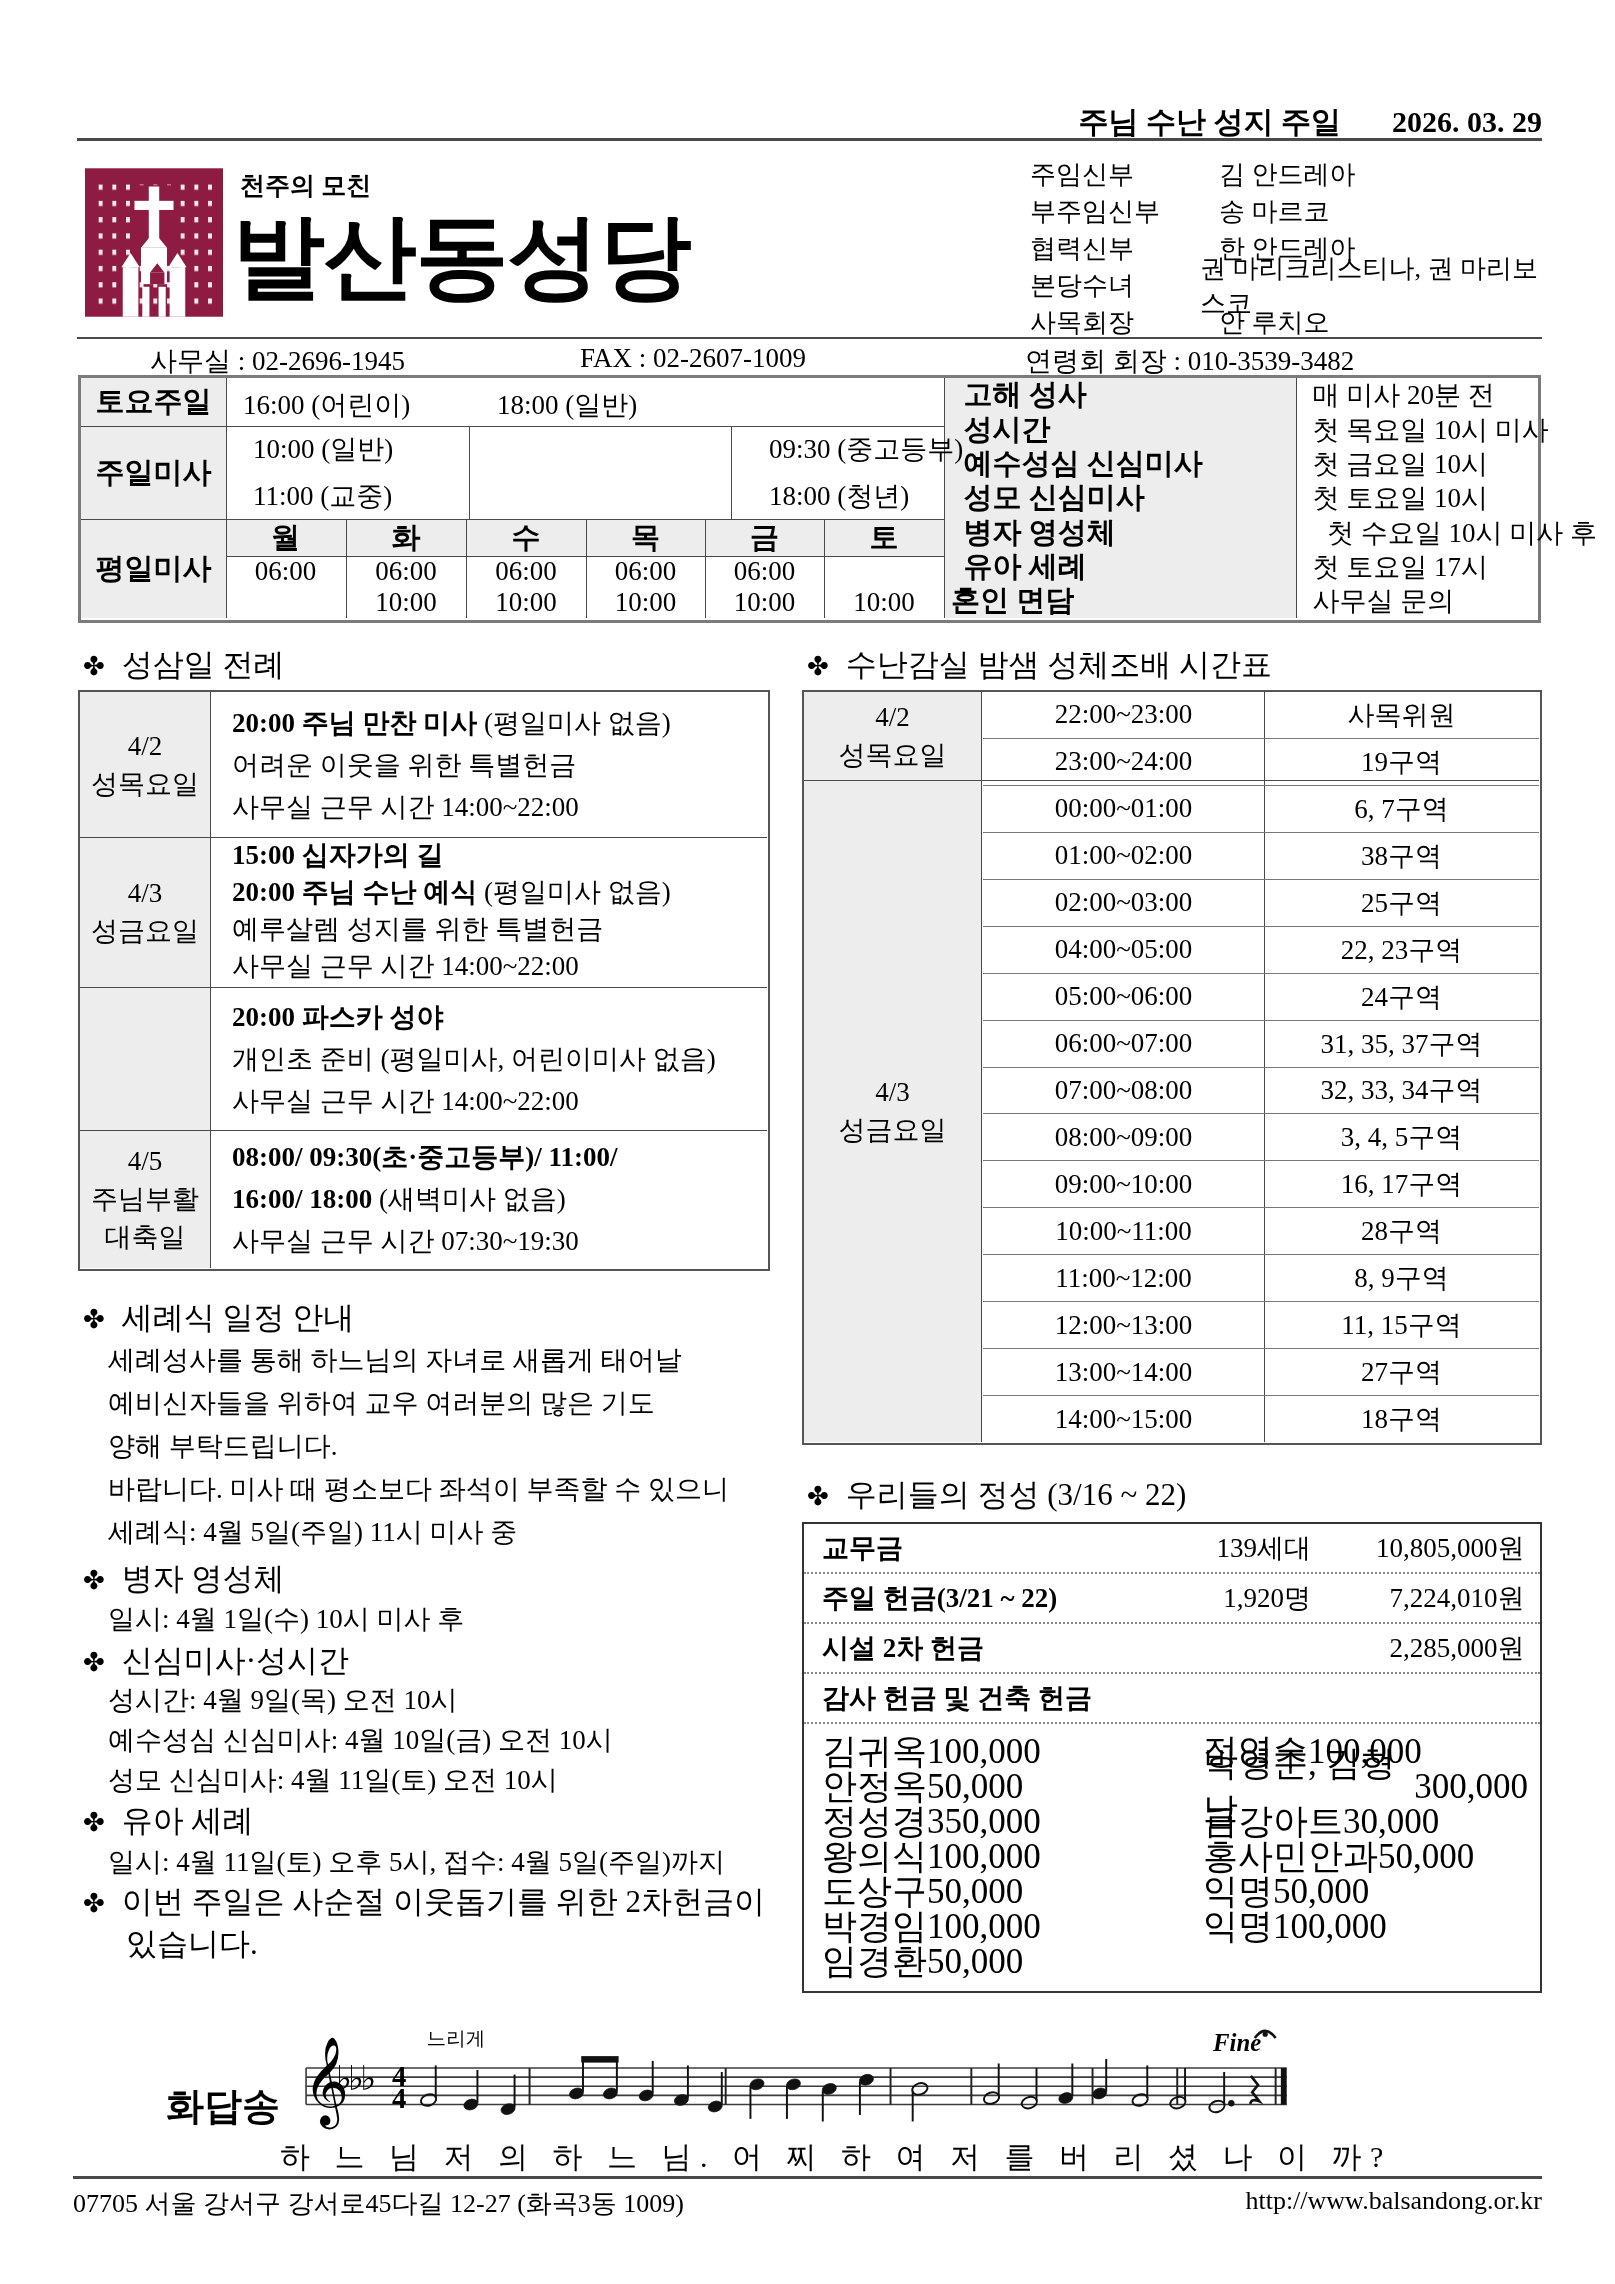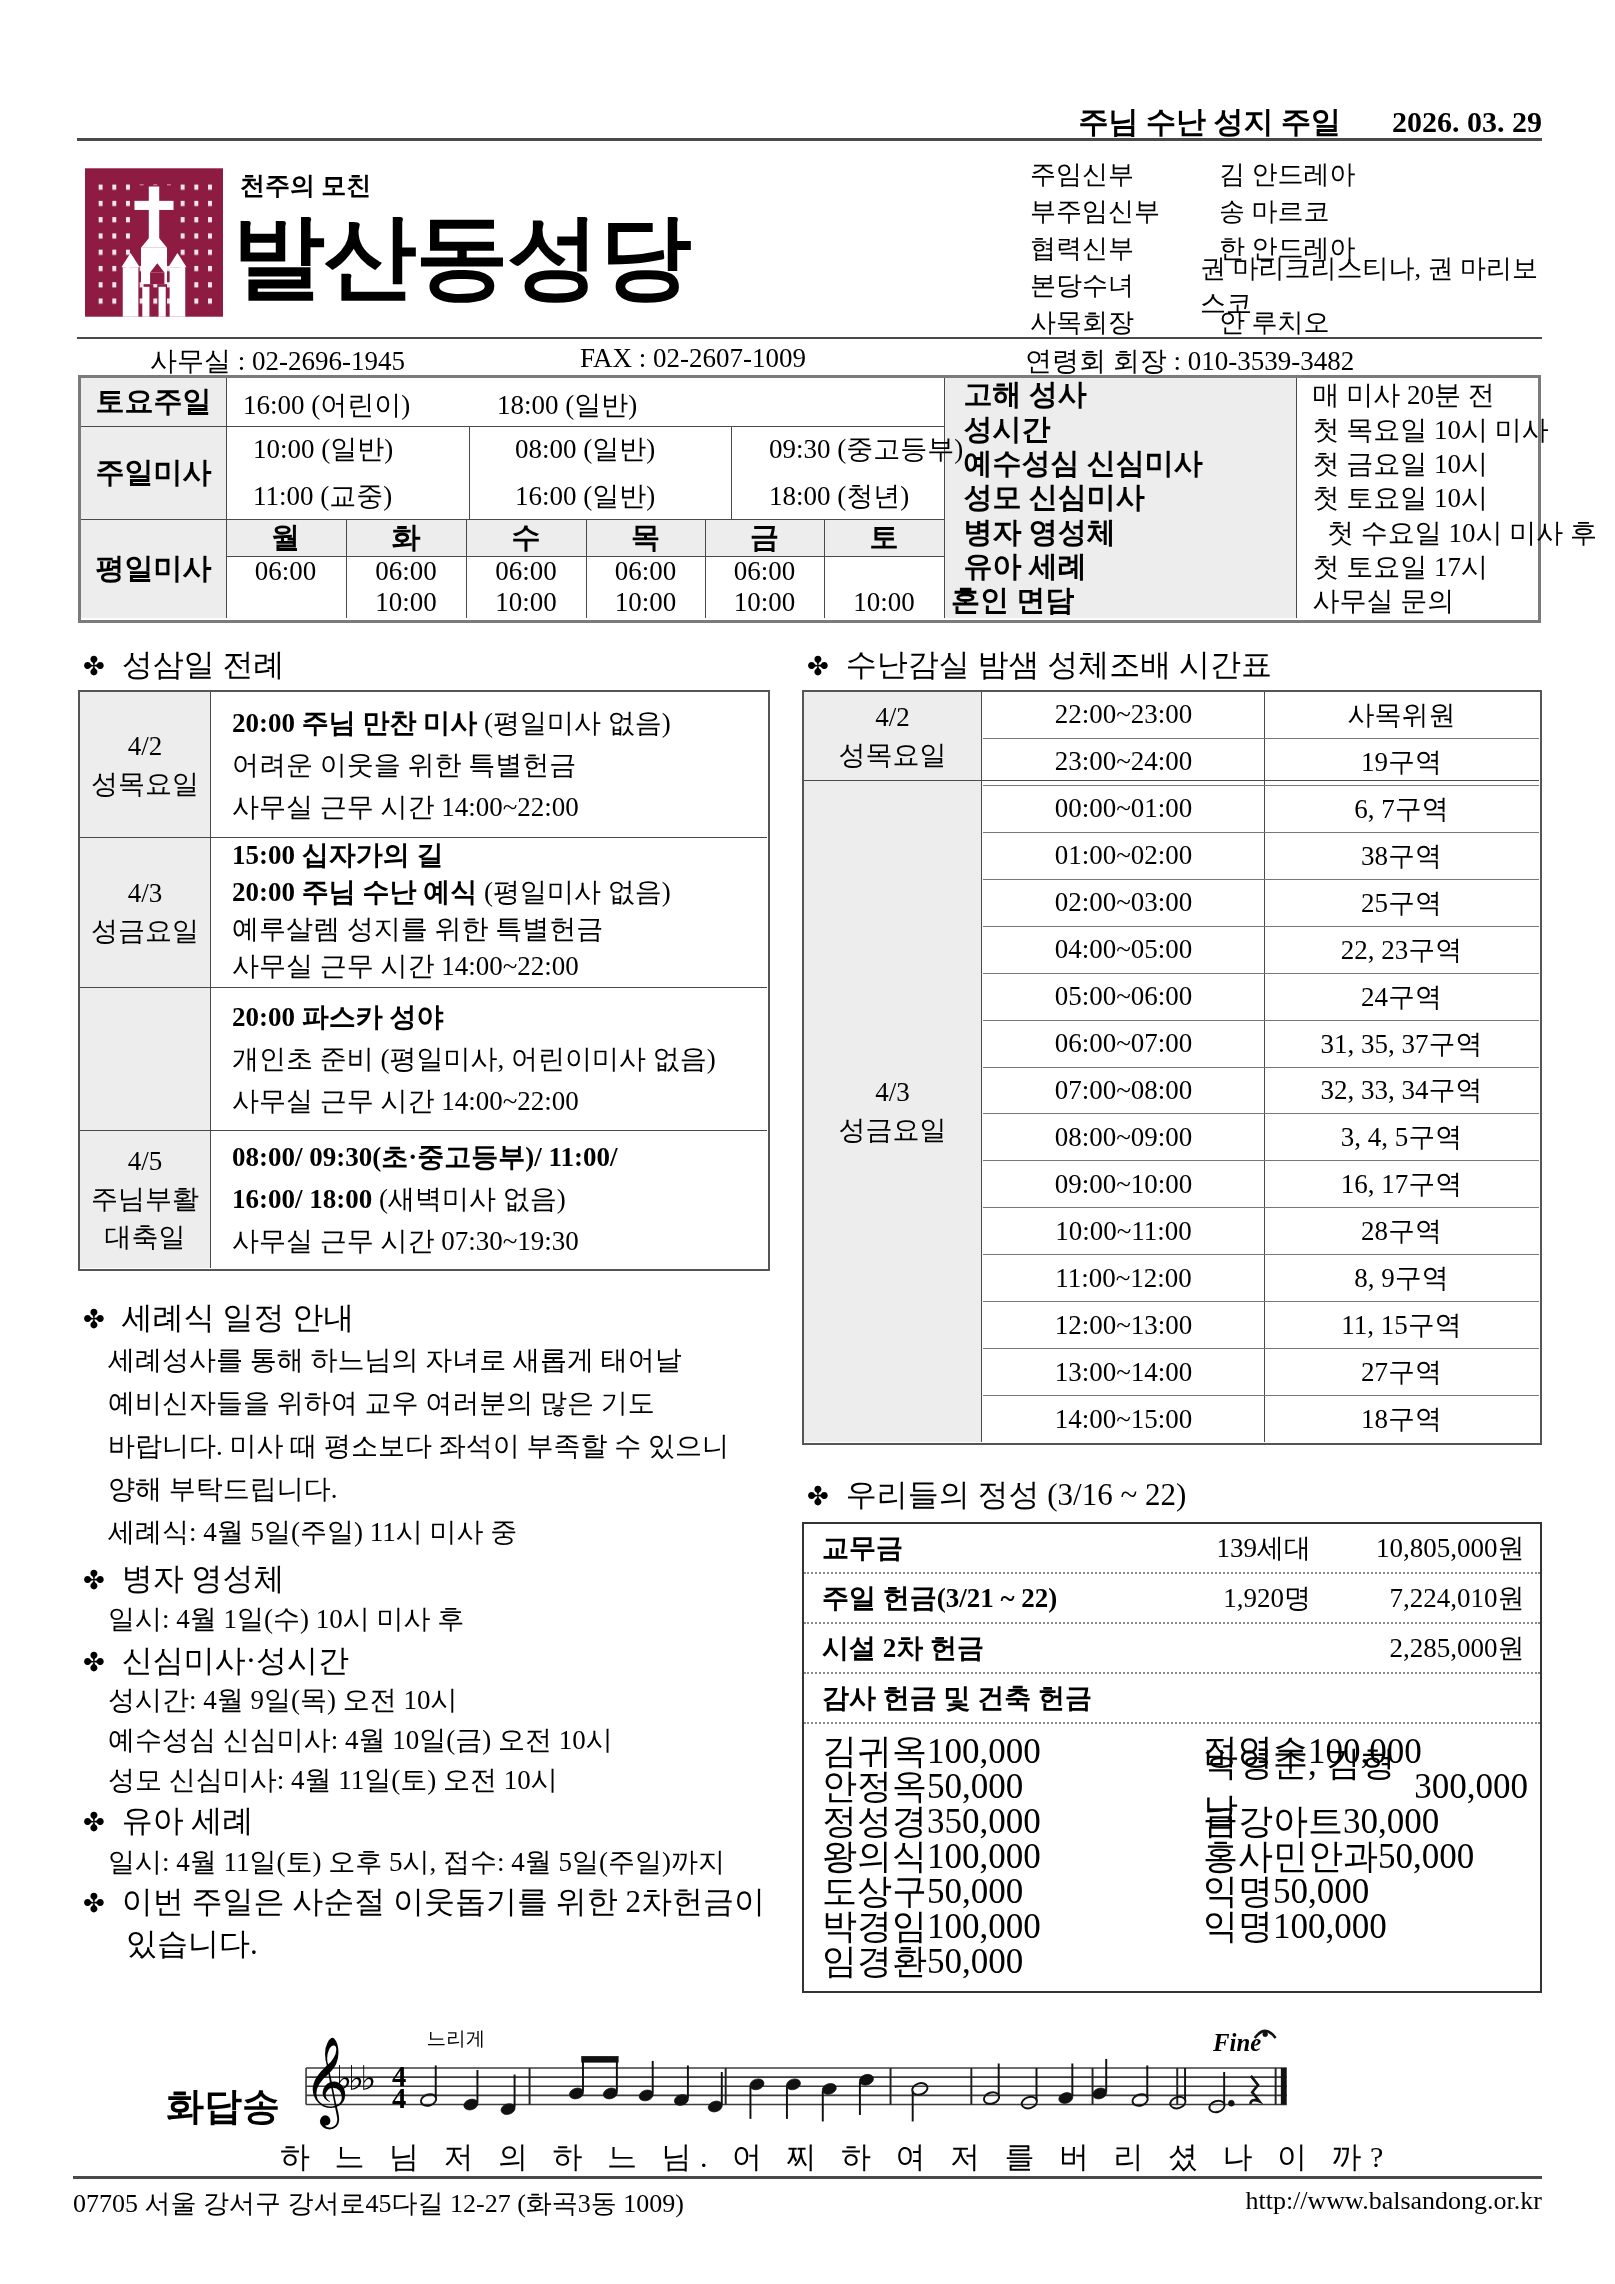--- a/index.html
+++ b/index.html
@@ -133,24 +133,20 @@
     <div class="abs cc lbl" style="left:0;top:48px;width:145px;height:93px">주일미사</div>
     <div class="abs cc lbl" style="left:0;top:141px;width:145px;height:99px">평일미사</div>
 
     <div class="abs tt" style="left:162px;top:9px">16:00 (어린이)</div>
     <div class="abs tt" style="left:416px;top:9px">18:00 (일반)</div>
 
     <div class="abs" style="left:145px;top:48px;width:242px;height:93px;display:flex;flex-direction:column;justify-content:center;gap:10.4px;padding-left:27px;box-sizing:border-box">
       <span class="tt">10:00 (일반)</span>
       <span class="tt">11:00 (교중)</span>
     </div>
-    <div class="abs" style="left:388px;top:48px;width:262px;height:93px;display:flex;flex-direction:column;justify-content:center;gap:10.4px;padding-left:46px;box-sizing:border-box">
-      <span class="tt">08:00 (일반)</span>
-      <span class="tt">16:00 (일반)</span>
-    </div>
     <div class="abs" style="left:650px;top:48px;width:213px;height:93px;display:flex;flex-direction:column;justify-content:center;gap:10.4px;padding-left:38px;box-sizing:border-box">
       <span class="tt">09:30 (중고등부)</span>
       <span class="tt">18:00 (청년)</span>
     </div>
 
     <div class="abs cc lbl" style="left:145px;top:141px;width:119px;height:37px">월</div>
     <div class="abs cc lbl" style="left:265px;top:141px;width:120px;height:37px">화</div>
     <div class="abs cc lbl" style="left:385px;top:141px;width:120px;height:37px">수</div>
     <div class="abs cc lbl" style="left:505px;top:141px;width:119px;height:37px">목</div>
     <div class="abs cc lbl" style="left:624px;top:141px;width:119px;height:37px">금</div>
@@ -230,22 +226,22 @@
       <div class="tl"><span class="b"></span><span>사무실 근무 시간 07:30~19:30</span></div>
     </div>
   </div>
 
   <div class="abs sech" style="top:1297px;left:83px">
     <span class="blt">✤</span><span>세례식 일정 안내</span>
   </div>
   <div class="abs" style="top:1339px;left:108px">
     <div class="bodyln">세례성사를 통해 하느님의 자녀로 새롭게 태어날</div>
     <div class="bodyln">예비신자들을 위하여 교우 여러분의 많은 기도</div>
+    <div class="bodyln">양해 부탁드립니다.</div>
     <div class="bodyln">바랍니다. 미사 때 평소보다 좌석이 부족할 수 있으니</div>
-    <div class="bodyln">양해 부탁드립니다.</div>
     <div class="bodyln">세례식: 4월 5일(주일) 11시 미사 중</div>
   </div>
 
   <div class="abs sech" style="top:1558px;left:83px">
     <span class="blt">✤</span><span>병자 영성체</span>
   </div>
   <div class="abs bodyln" style="top:1598px;left:108px">일시: 4월 1일(수) 10시 미사 후</div>
 
   <div class="abs sech" style="top:1640px;left:83px">
     <span class="blt">✤</span><span>신심미사·성시간</span>

